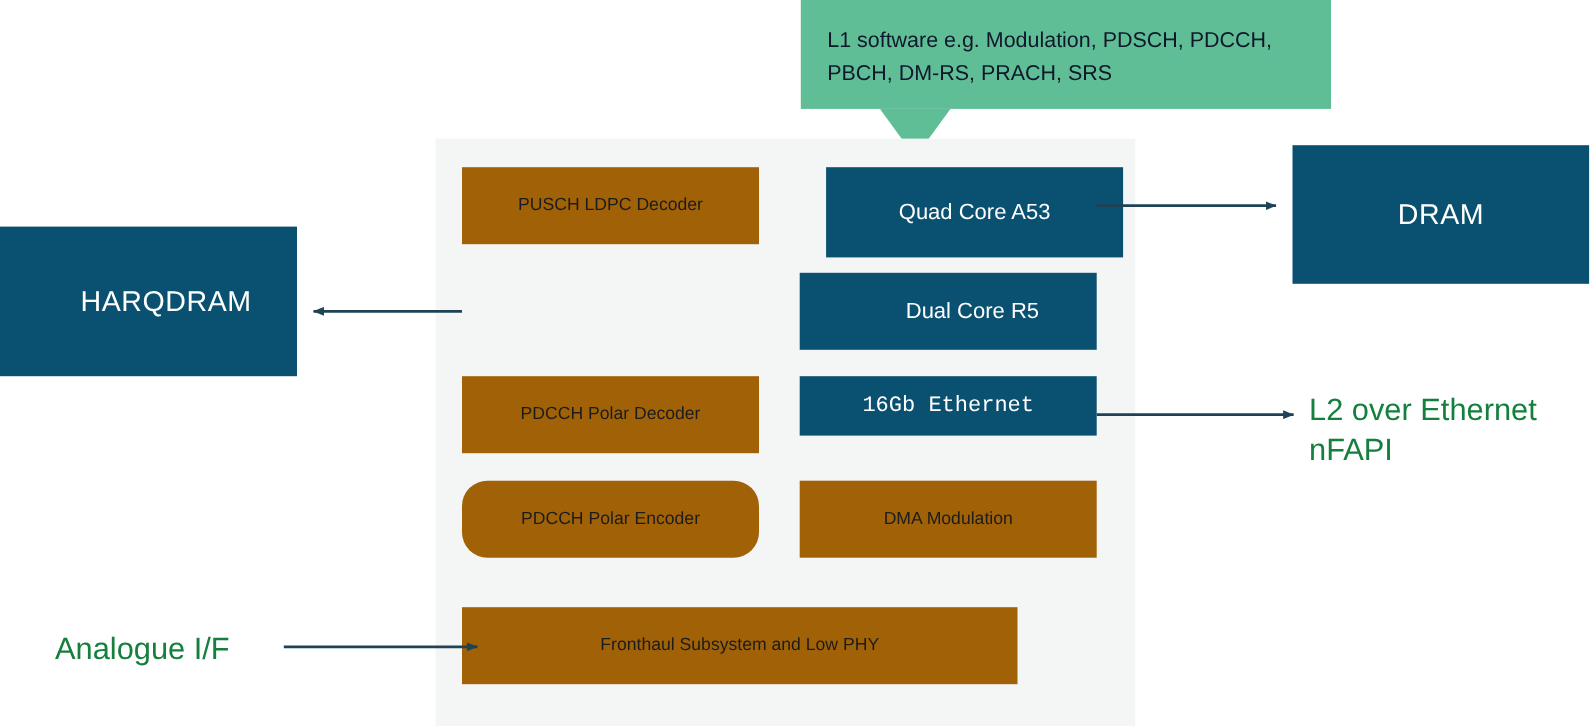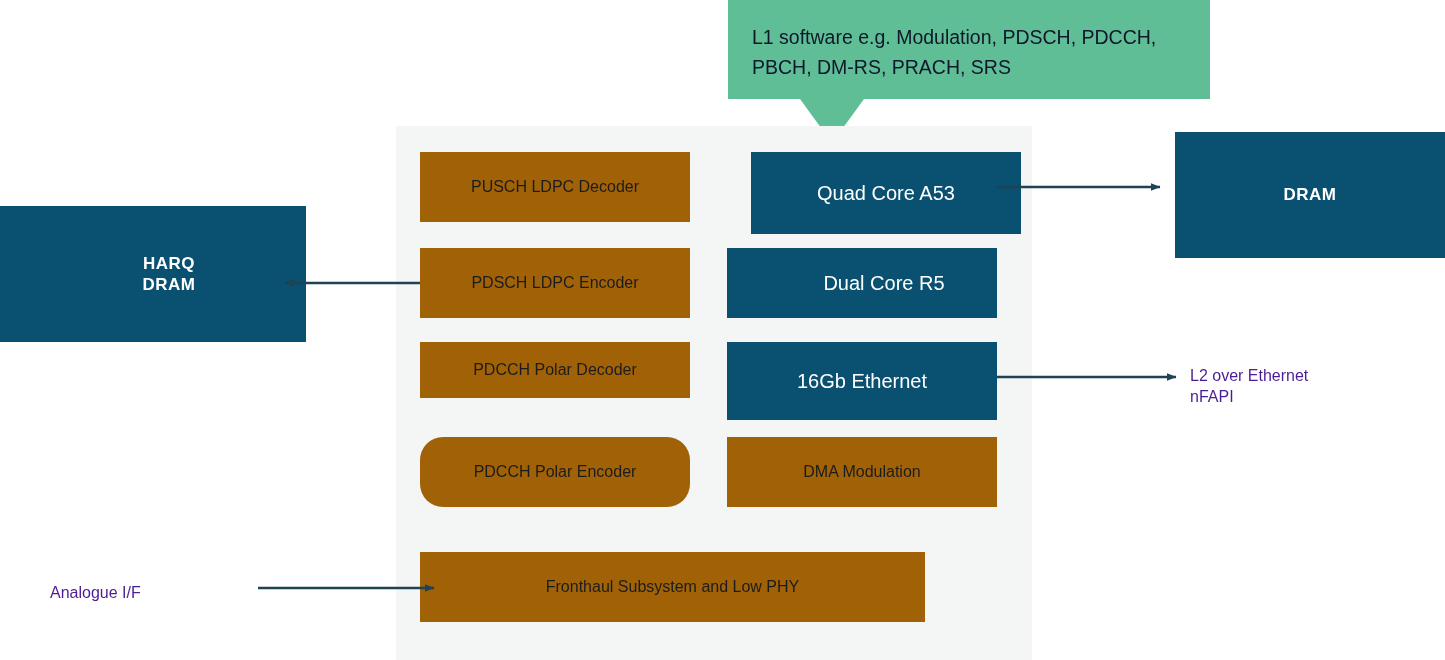--- a/index.html
+++ b/index.html
@@ -37,22 +37,22 @@
   }
   .hm-block {
     background: #0a5070;
     color: #ffffff;
     font-size: 20px;
     font-weight: 400;
   }
   .hm-strong {
     background: #0a5070;
     color: #ffffff;
-    font-size: 17px;
-    font-weight: 700;
+    font-size: 26px;
+    font-weight: 400;
     letter-spacing: 0.5px;
   }
 
   
   #chip-container {
     position: absolute;
     left: 396px;
     top: 126px;
     width: 636px;
     height: 534px;
@@ -81,24 +81,23 @@
     width: 0;
     height: 0;
     border-left: 32px solid transparent;
     border-right: 32px solid transparent;
     border-top: 44px solid #5fbe96;
   }
 
   
   .plain-label {
     position: absolute;
-    color: #4c1d95;
-    font-size: 16px;
+    color: #15803d;
+    font-size: 28px;
     line-height: 1.3;
-    margin-top: 11px;
   }
 
   
   #arrows {
     position: absolute;
     left: 0;
     top: 0;
     width: 1445px;
     height: 660px;
     pointer-events: none;
@@ -133,49 +132,46 @@
 
 <div id="canvas">
 
   <div id="sw-callout">
     <span>L1 software e.g. Modulation, PDSCH, PDCCH, PBCH, DM-RS, PRACH, SRS</span>
   </div>
   <div id="sw-callout-pointer"></div>
 
   <div id="chip-container"></div>
 
-  <div class="block hm-strong" style="left:0px;  top:206px; width:306px; height:136px; flex-direction:column;padding-left:32px;">
+  <div class="block hm-strong" style="left:0px;  top:206px; width:270px; height:136px; flex-direction:row;padding-left:32px;">
     <span>HARQ</span>
     <span>DRAM</span>
   </div>
 
   <div class="block hm-strong" style="left:1175px; top:132px; width:270px; height:126px;">
     <span>DRAM</span>
   </div>
 
   <div class="block pl-block" style="left:420px; top:152px; width:270px; height:70px;">
     <span>PUSCH LDPC Decoder</span>
   </div>
-  <div class="block pl-block" style="left:420px; top:248px; width:270px; height:70px;">
-    <span>PDSCH LDPC Encoder</span>
-  </div>
-  <div class="block pl-block" style="left:420px; top:342px; width:270px; height:56px;">
+  <div class="block pl-block" style="left:420px; top:342px; width:270px; height:70px;">
     <span>PDCCH Polar Decoder</span>
   </div>
   <div class="block pl-block" style="left:420px; top:437px; width:270px; height:70px;border-radius:23px;">
     <span>PDCCH Polar Encoder</span>
   </div>
 
   <div class="block hm-block" style="left:727px; top:152px; width:270px; height:82px;margin-left:24px;">
     <span>Quad Core A53</span>
   </div>
   <div class="block hm-block" style="left:727px; top:248px; width:270px; height:70px;padding-left:44px;">
     <span>Dual Core R5</span>
   </div>
-  <div class="block hm-block" style="left:727px; top:342px; width:270px; height:78px;">
+  <div class="block hm-block" style="left:727px; top:342px; width:270px; height:54px;font-family:Liberation Mono, monospace;">
     <span>16Gb Ethernet</span>
   </div>
   <div class="block pl-block" style="left:727px; top:437px; width:270px; height:70px;">
     <span>DMA Modulation</span>
   </div>
 
   <div class="block pl-block" style="left:420px; top:552px; width:505px; height:70px;">
     <span>Fronthaul Subsystem and Low PHY</span>
   </div>
 

